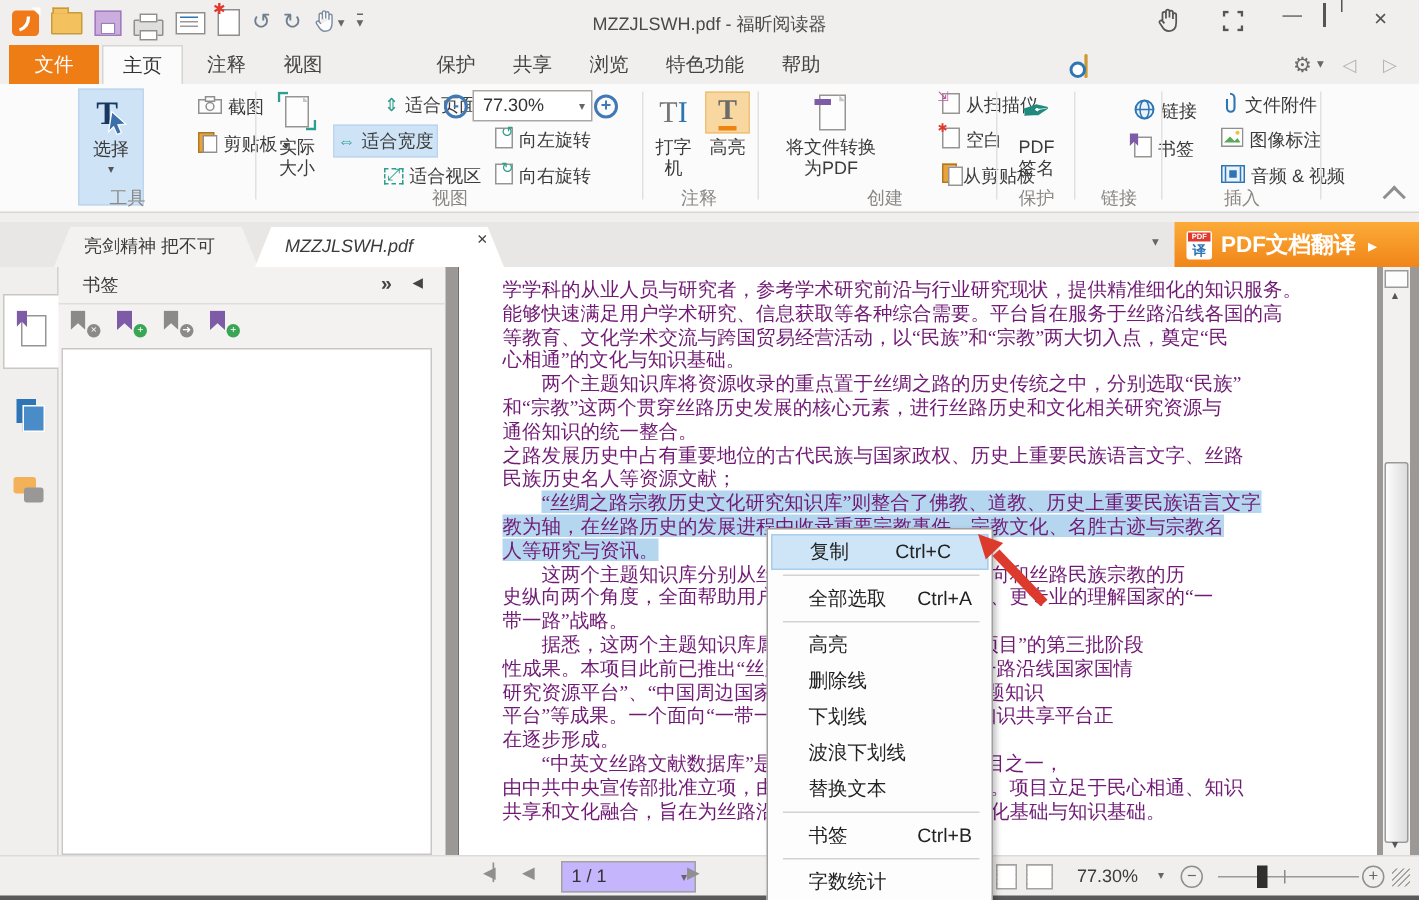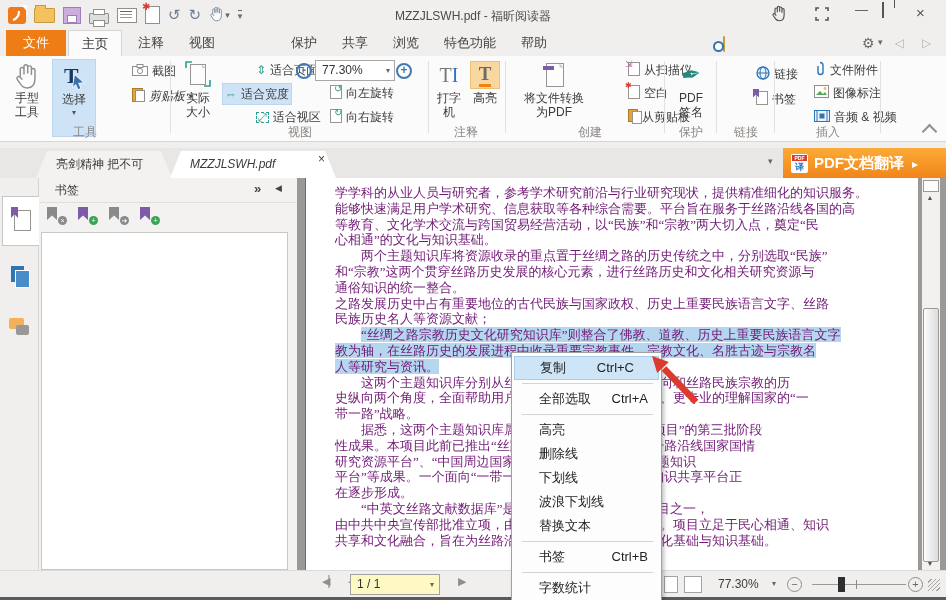--- a/index.html
+++ b/index.html
@@ -113,21 +113,21 @@
            box-shadow:2px 2px 4px rgba(0,0,0,.25);z-index:30;padding:3px 0;font-size:13px;color:#222;}
   .mi{position:relative;height:24px;line-height:24px;padding-left:27px;}
   .mi .sc{position:absolute;right:13px;top:0;}
   .mi-hl{background:#cde5f7;border:1px solid #a8cdea;margin:0 2px;height:22px;line-height:22px;padding-left:25px;}
   .mi-hl .sc{right:24px;}
   .msep{border-top:1px solid #d5d3d2;margin:3px 8px 3px 10px;}
 
   
   #statusbar{left:0;top:570px;width:946px;height:27px;background:#f1efee;border-top:1px solid #dddbd9;}
   .sb{position:absolute;top:4px;color:#8f8f8f;font-size:11px;}
-  #pagebox{left:350px;top:3px;width:82px;height:19px;background:#fef9c3;border:1px solid #a3a1a0;line-height:19px;color:#333;font-size:12px;padding-left:6px;}
+  #pagebox{left:374px;top:3px;width:82px;height:19px;background:#c4b5fd;border:1px solid #a3a1a0;line-height:19px;color:#333;font-size:12px;padding-left:6px;}
   .zc{width:13px;height:13px;border:1px solid #8f8f8f;border-radius:50%;color:#666;line-height:12px;text-align:center;font-size:11px;}
   .layico{width:12px;height:15px;border:1px solid #a5a3a1;background:linear-gradient(#fff,#fff) padding-box,
           repeating-linear-gradient(#b5b3b1 0 1px,#fff 1px 3px);}
   #bottomedge{left:0;top:597px;width:946px;height:3px;background:#5a5a5a;}
   .grip{width:12px;height:12px;background:repeating-linear-gradient(135deg,transparent 0 2px,#a5a3a1 2px 3px);}
 </style>
 </head>
 <body>
 
 <div id="titlebar" class="abs nosel">
@@ -191,47 +191,39 @@
     <span class="mag"></span>
   </span>
   <span class="abs gear" style="left:862px;top:5px;">⚙</span>
   <span class="abs" style="left:878px;top:7px;font-size:9px;color:#666;">▾</span>
   <span class="abs navarrow" style="left:895px;top:6px;">◁</span>
   <span class="abs navarrow" style="left:922px;top:6px;">▷</span>
 </div>
 
 <div id="ribbon" class="abs nosel">
 
-  <div class="rbig" style="left:6px;width:42px;">
-    <span class="icn">
-        <svg width="27" height="29" viewBox="0 0 26 28">
-          <path d="M6 15 V8 a1.8 1.8 0 0 1 3.6 0 V13 M9.6 12 V5.5 a1.8 1.8 0 0 1 3.6 0 V12 M13.2 12 V6.5 a1.8 1.8 0 0 1 3.6 0 V13 M16.8 13.5 V9 a1.7 1.7 0 0 1 3.4 0 V17 c0 6-2.5 9-7.5 9 c-4 0-5.5-1.5-7.3-5 L3 17.5 c-1-2 1.5-3.5 3-1.8 L8 18" fill="#fdfdfd" stroke="#8f8f8f" stroke-width="1.4"></path>
-        </svg>
-      </span>
-    <span style="width:28px;">手型工具</span>
-  </div>
   <div class="rbig hl-blue" style="left:52px;width:42px;height:76px;">
     <span class="icn">
         <svg width="27" height="27" viewBox="0 0 26 26">
           <text x="3" y="19" font-size="21" font-family="serif" font-weight="bold" fill="#17375e">T</text>
           <path d="M13 11 l9 8 -5 0.5 2.2 5 -2.8 1.2 -2.2-5 -3.2 3.2 z" fill="#3d6fa8" stroke="#fff" stroke-width="0.8"></path>
         </svg>
       </span>
     <span>选择</span>
     <span style="font-size:8px;color:#555;">▾</span>
   </div>
   <div class="rsm" style="left:100px;top:5px;">
     <span class="sic"><svg width="16" height="12">
           <rect x="0.5" y="2.5" width="15" height="9" fill="#fdfdfd" stroke="#8f8f8f"></rect>
           <rect x="5" y="0.5" width="6" height="3" fill="#fdfdfd" stroke="#8f8f8f"></rect>
           <circle cx="8" cy="7" r="2.6" fill="none" stroke="#8f8f8f"></circle>
         </svg></span>
     <span>截图</span>
   </div>
-  <div class="rsm" style="left:100px;top:30px;font-style:italic;">
+  <div class="rsm" style="left:100px;top:30px;">
     <span class="sic"><svg width="13" height="15">
           <rect x="0.5" y="1.5" width="10" height="13" fill="#e8a33d" stroke="#b07a20"></rect>
           <rect x="3.5" y="3.5" width="9" height="11" fill="#fff" stroke="#8f8f8f"></rect>
         </svg></span>
     <span>剪贴板</span>
     <span style="font-size:8px;color:#555;margin-left:4px;">▾</span>
   </div>
   <div class="glabel" style="left:40px;width:90px;">工具</div>
   <div class="gdiv" style="left:170px;"></div>
 

